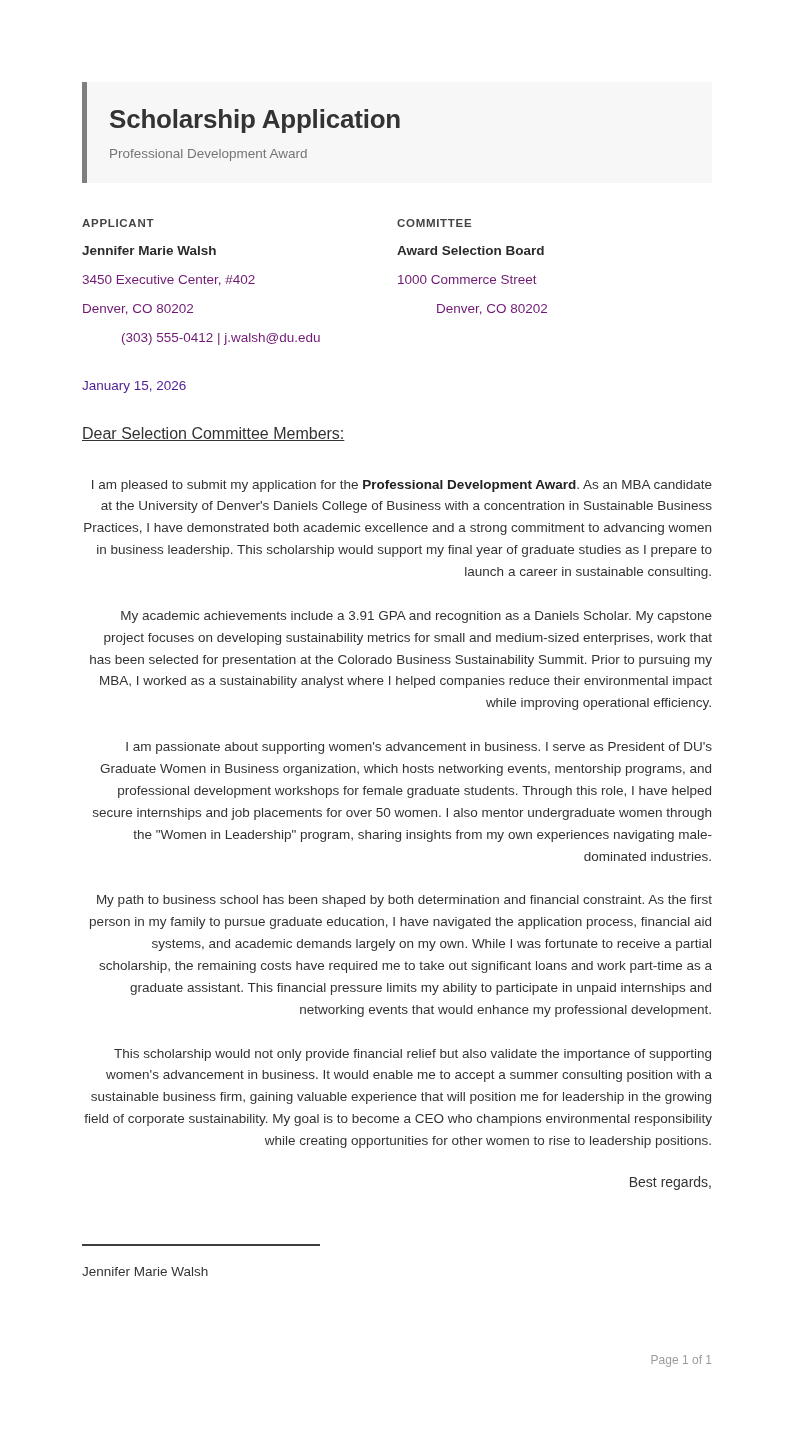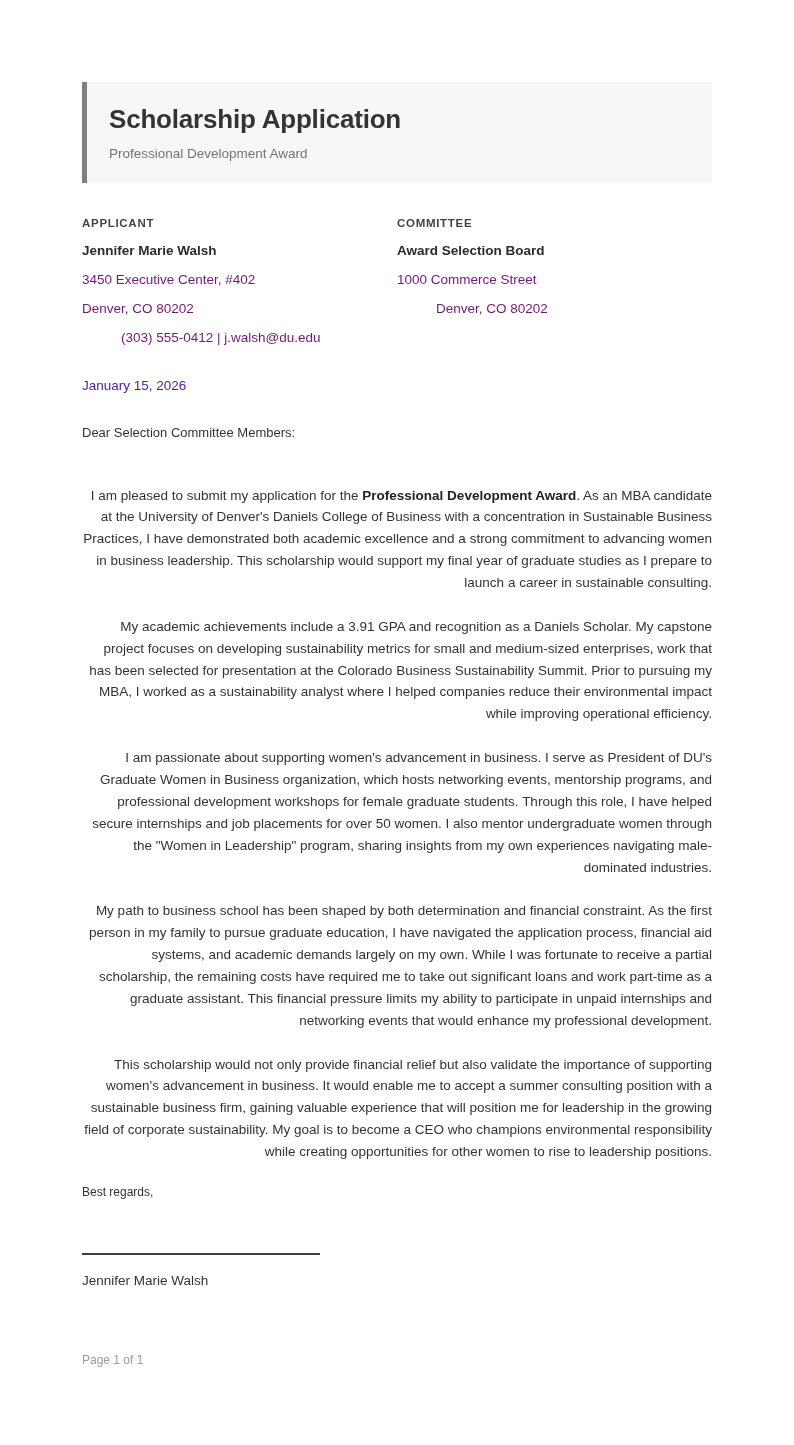--- a/index.html
+++ b/index.html
@@ -77,56 +77,59 @@
   }
   .party-line:last-child { margin-bottom: 0; margin-left: 39px; }
 
   
   .letter-date {
     font-size: 13.5px;
     color: #4c1d95;
     margin-bottom: 32px;
   }
   .salutation {
-    font-size: 13px;
+    font-size: 16px;
     color: #333333;
-    margin-bottom: 45px;
+    margin-bottom: 31px;
+    text-decoration: underline;
   }
   .para {
     font-size: 13.5px;
     color: #333333;
     line-height: 1.62;
     margin: 0 0 22px 0;
     text-align: right;
   }
   .para b { font-weight: bold; color: #222222; }
 
   .closing {
-    font-size: 12px;
+    font-size: 14px;
     color: #333333;
     margin: 0 0 54px 0;
+    text-align: right;
   }
 
   .signature-rule {
     width: 238px;
     height: 0;
     border-top: 2px solid #3d3d3d;
     margin-bottom: 18px;
   }
   .signature-name {
     font-size: 13.5px;
     color: #333333;
   }
 
   
   .doc-footer {
     position: absolute;
     left: 82px;
     right: 82px;
     bottom: 78px;
+    text-align: right;
     font-size: 12px;
     color: #9b9b9b;
   }
 </style>
 </head>
 <body>
 
 <div class="page">
 
   <div class="doc-header">

